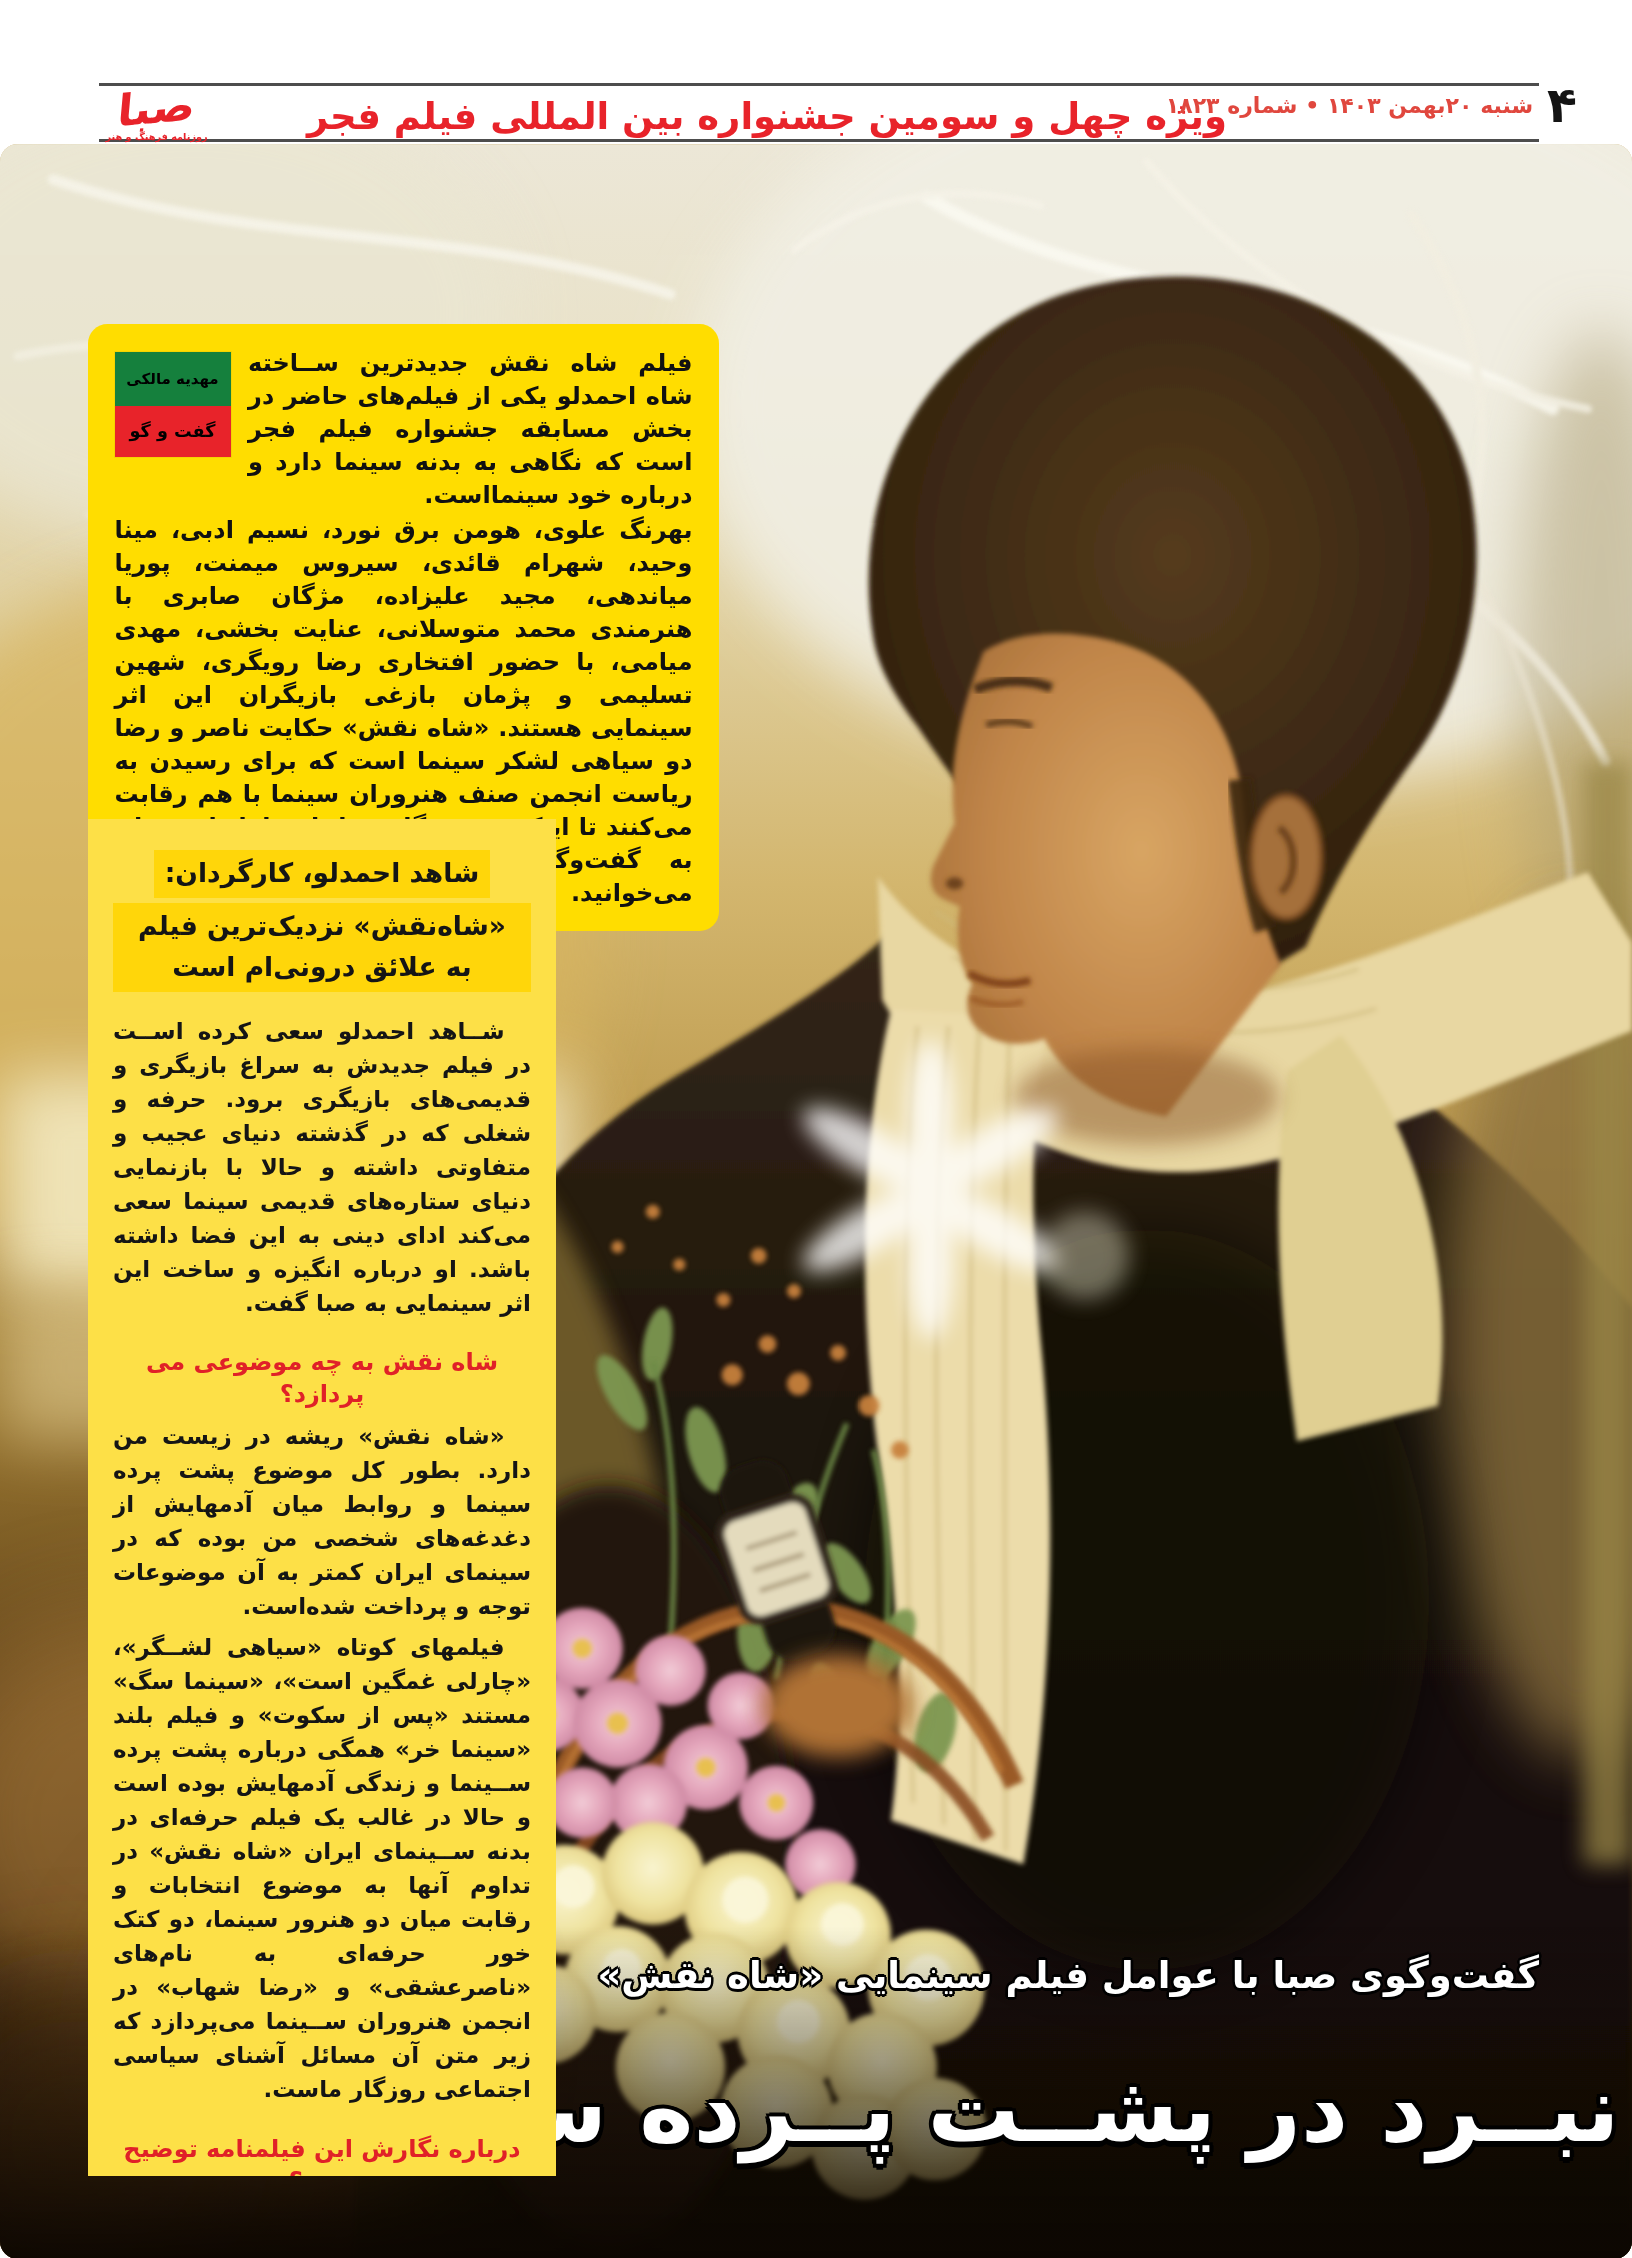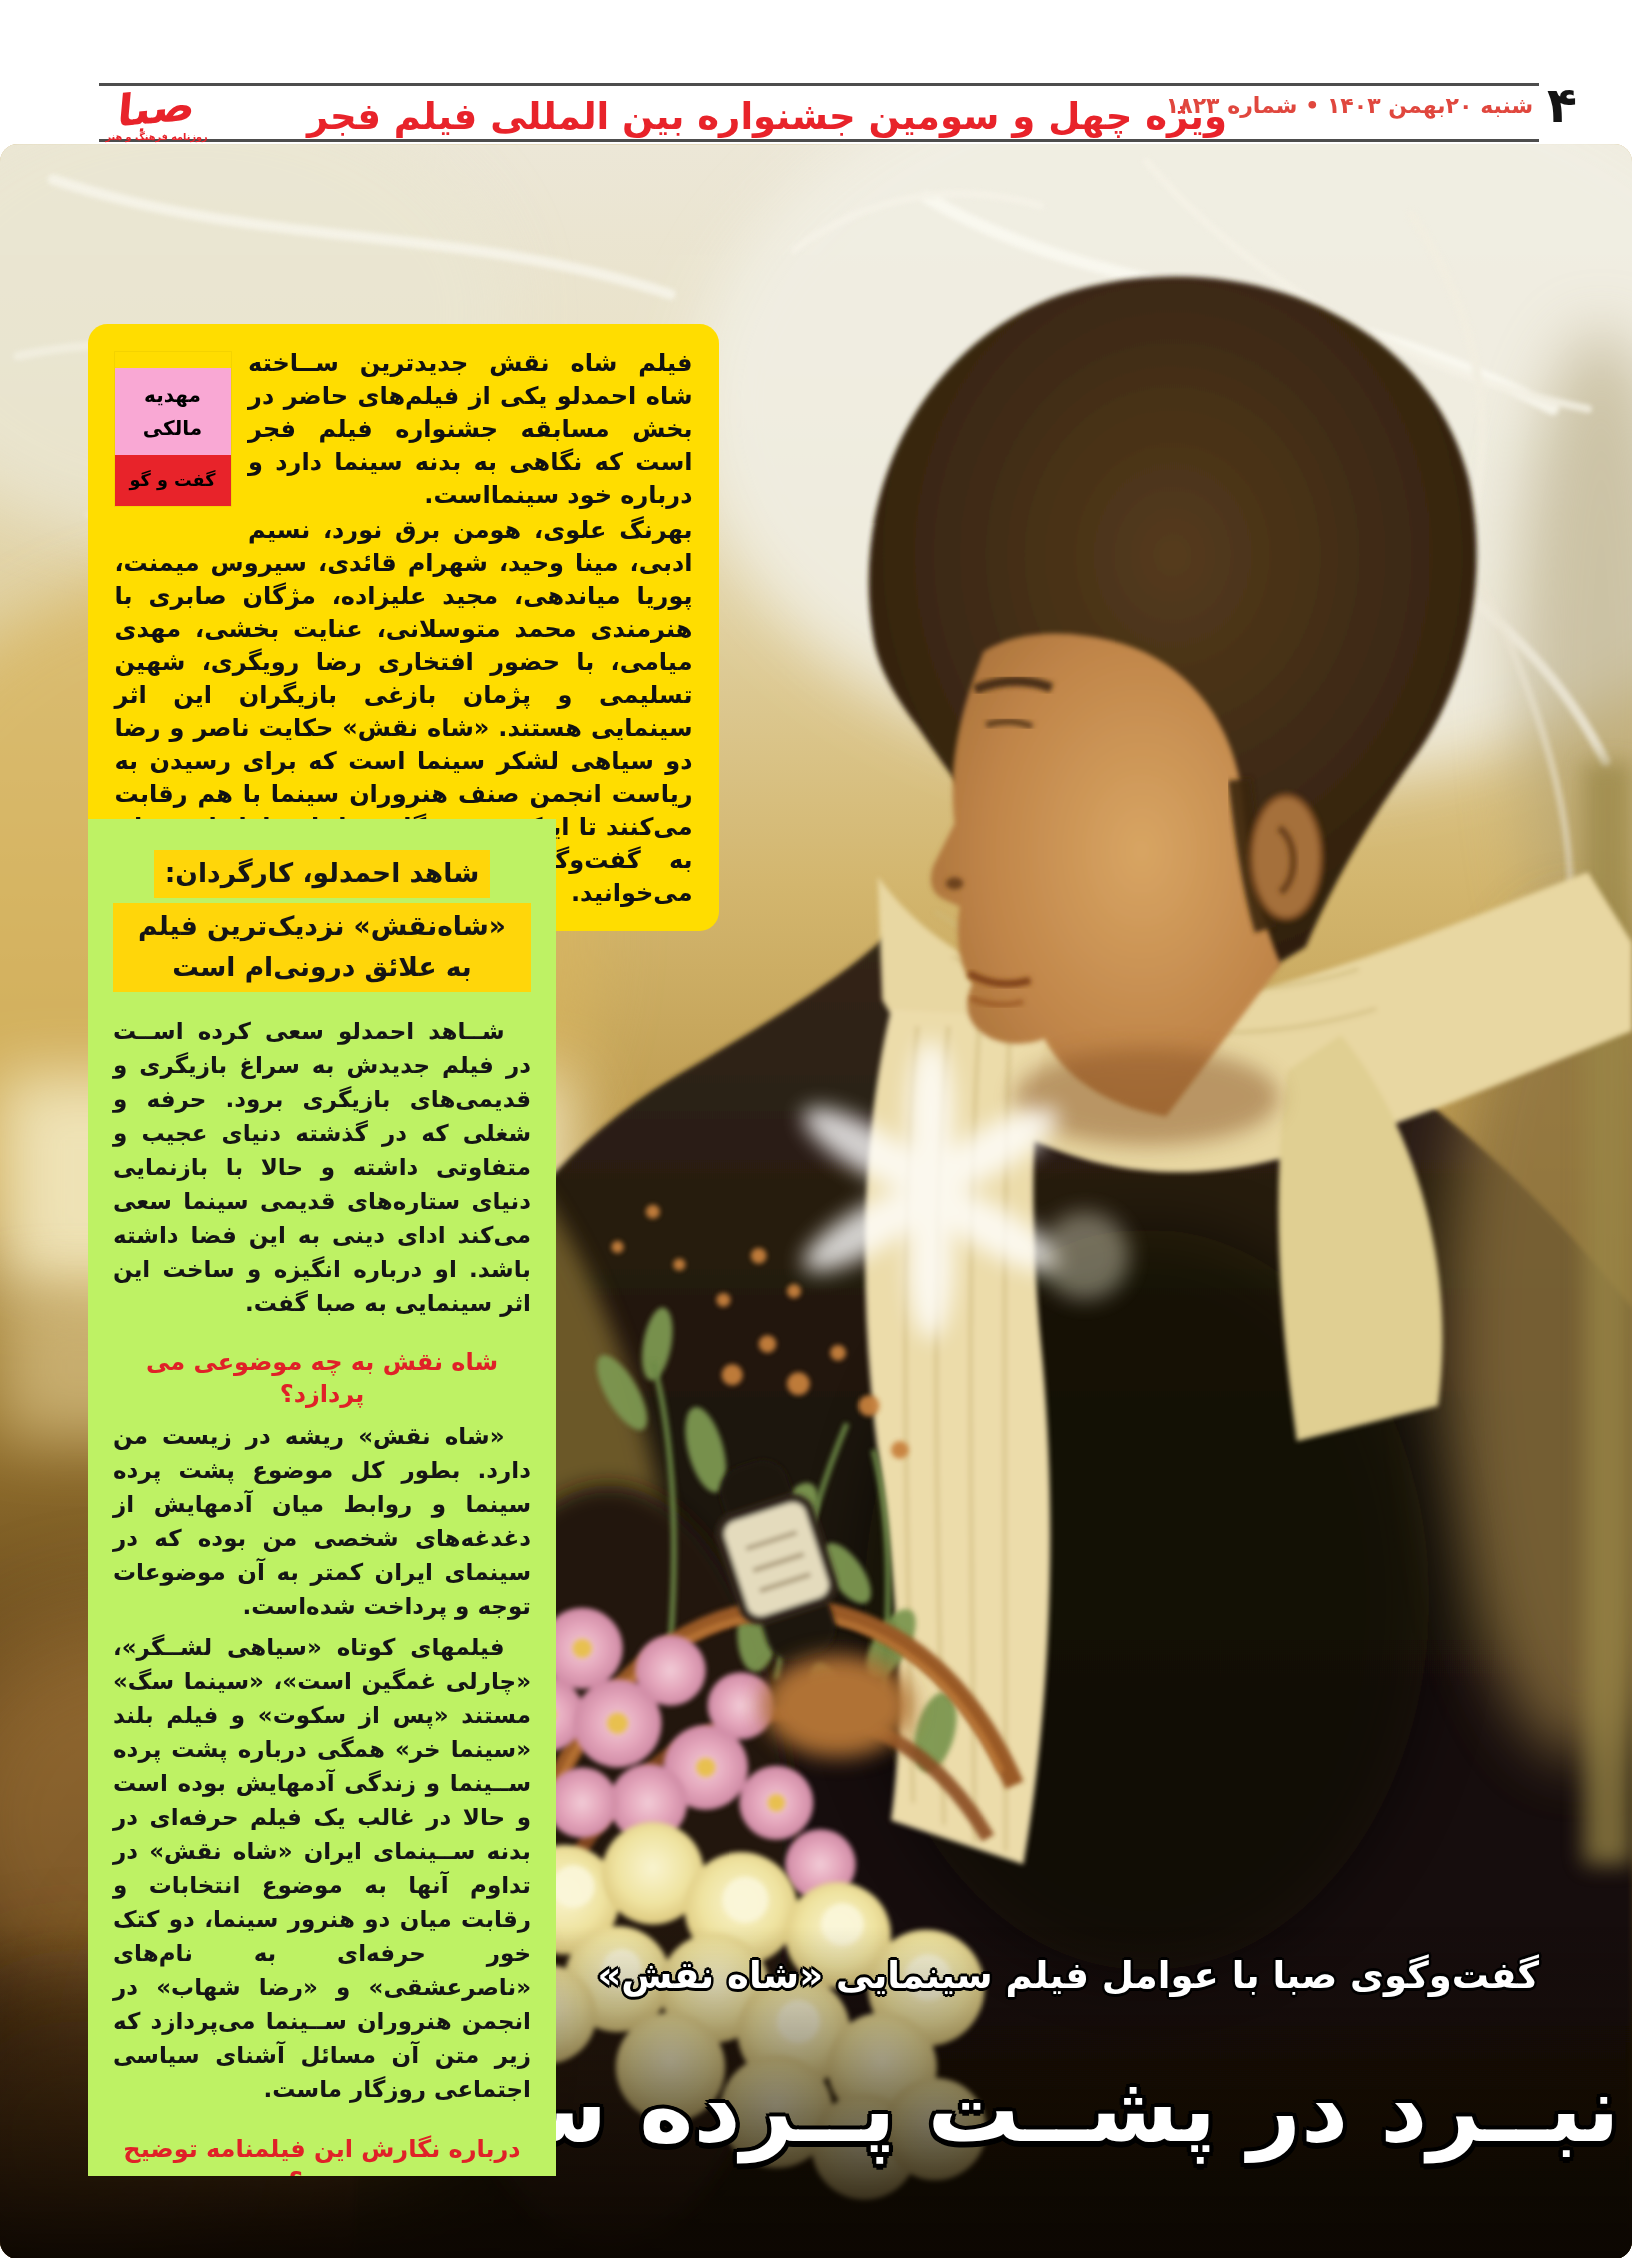--- a/index.html
+++ b/index.html
@@ -24,25 +24,25 @@
   .photo-kicker{position:absolute;top:1810px;right:93px;font-size:37px;font-weight:bold;color:#ffffff;white-space:nowrap;
     text-shadow:-2.6px 0 #000,2.6px 0 #000,0 -2.6px #000,0 2.6px #000,-1.8px -1.8px #000,1.8px -1.8px #000,-1.8px 1.8px #000,1.8px 1.8px #000;}
   .photo-headline{position:absolute;top:1904px;right:12.4px;font-size:92px;font-weight:bold;color:#ffffff;white-space:nowrap;line-height:1.35;
     text-shadow:-4.4px 0 #000,4.4px 0 #000,0 -4.4px #000,0 4.4px #000,-3.5px -3.5px #000,3.5px -3.5px #000,-3.5px 3.5px #000,3.5px 3.5px #000,0 6.2px #000;}
 
   
   .intro-box{position:absolute;top:324px;left:88px;width:631px;min-height:344px;background:#ffdd00;border-radius:19.4px;
     box-sizing:border-box;padding:23px 26.5px 19.4px;color:#111;font-weight:bold;font-size:24px;line-height:33px;text-align:justify;}
   .intro-box p{margin:0 0 1.8px;}
   .byline{float:left;width:116px;margin:5.3px 17.6px 8.8px 0;text-align:center;box-shadow:0 0 0 0.9px rgba(0,0,0,.05);}
-  .byline-top{background:#f9a8d4;color:#000;font-size:20px;font-weight:bold;padding:10.6px 5.3px;margin-top:16px;}
+  .byline-top{background:#15803d;color:#000;font-size:15px;font-weight:bold;padding:10.6px 5.3px;}
   .byline-bottom{background:#e8232a;color:#000000;font-size:17.6px;font-weight:bold;padding:8.8px 5.3px;}
 
   
-  .article-col{position:absolute;top:819px;left:88px;width:468px;height:1357px;background:#bef264;
+  .article-col{position:absolute;top:819px;left:88px;width:468px;height:1357px;background:#fde047;
     box-sizing:border-box;padding:28px 25px;overflow:hidden;color:#151515;}
   .col-head{text-align:center;font-weight:bold;font-size:26.5px;line-height:41px;margin-bottom:19.4px;}
   .col-head .hl{display:inline-block;background:#ffd60a;padding:2.6px 10.6px 4.4px;margin:2.6px 0;}
   .article-col p{margin:0 0 7px;font-size:23px;line-height:34px;font-weight:bold;text-align:justify;text-indent:26.5px;}
   .article-col .q{color:#e02128;font-size:24px;line-height:32px;font-weight:bold;margin:26.5px 0 8.8px;text-align:center;text-indent:0;}
 </style>
 </head>
 <body>
 
 <div class="page">

